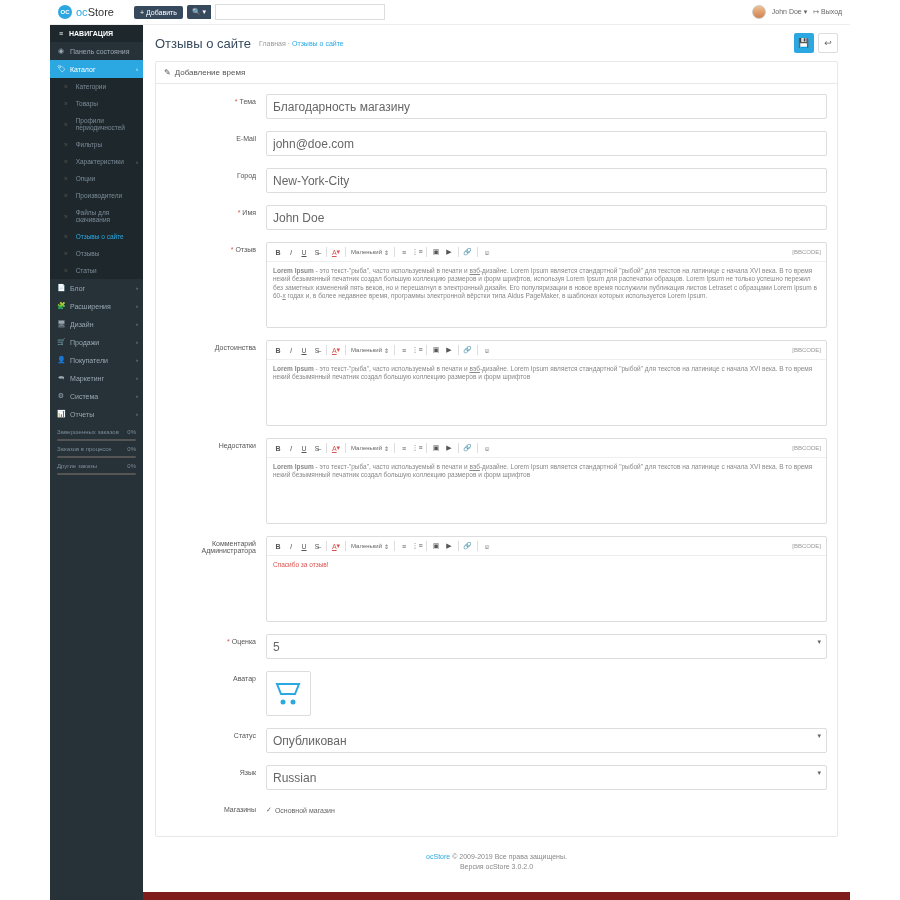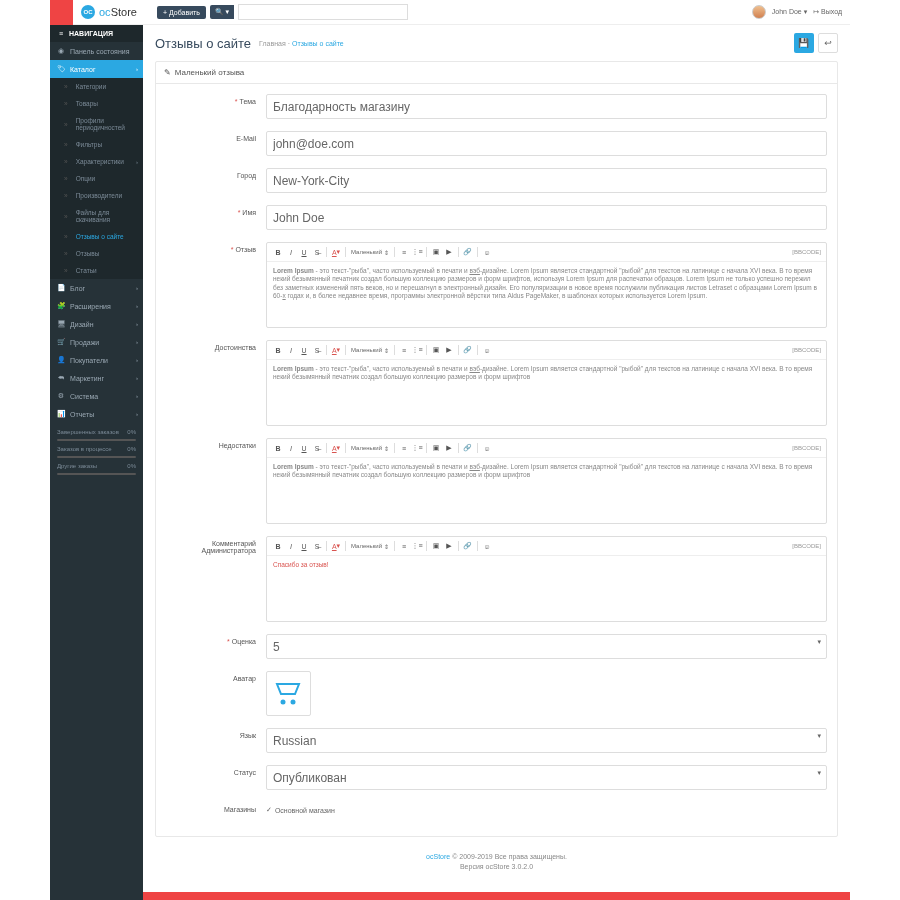--- a/index.html
+++ b/index.html
@@ -1,17 +1,17 @@
 <!DOCTYPE html>
 <html><head>
 <meta charset="utf-8">
 <style>
 * { box-sizing: border-box; margin: 0; padding: 0; }
 body { font-family: Arial, sans-serif; font-size: 8px; background: #fff; width: 900px; height: 900px; overflow: hidden; color: #374a5d; }
-.frame { position: absolute; top: 0; left: 50px; width: 800px; height: 900px; background: #ef4444; padding-left: 23px; }
+.frame { position: absolute; top: 0; left: 50px; width: 800px; height: 900px; background: #7f1d1d; }
 
 
 .header { height: 25px; background: #fff; border-bottom: 1px solid #eee; display: flex; align-items: center; padding: 0 8px; }
 .logo { display: flex; align-items: center; gap: 4px; }
 .logo-badge { width: 14px; height: 14px; border-radius: 50%; background: #2ba8e2; color: #fff; display: flex; align-items: center; justify-content: center; font-size: 6px; font-weight: bold; }
 .logo-text { font-size: 11px; color: #333; }
 .logo-text .oc { color: #2ba8e2; }
 .header-actions { margin-left: 20px; display: flex; align-items: center; gap: 4px; }
 .btn-add { background: #374a5d; color: #fff; padding: 3px 6px; border-radius: 2px; font-size: 7px; cursor: pointer; }
 .btn-search { background: #374a5d; color: #fff; padding: 3px 5px; border-radius: 2px 0 0 2px; font-size: 7px; cursor: pointer; display: flex; align-items: center; gap: 2px; }
@@ -227,21 +227,21 @@
           </div>
       <div class="btn-back">
             <span>↩</span>
           </div>
     </div>
   </div>
 
   <div class="panel">
     <div class="panel-head">
           <span>✎</span>
-          <span>Маленький отзыва</span>
+          <span>Добавление время</span>
         </div>
     <div class="panel-body">
 
       <div class="form-row">
         <div class="form-label"><span class="req">* </span><span>Тема</span></div>
         <div class="form-control"><input type="text" value="Благодарность магазину" style=""></div>
       </div>
 
       <div class="form-row">
         <div class="form-label"><span>E-Mail</span></div>
@@ -416,30 +416,30 @@
             <svg class="av-img" width="32" height="28" viewBox="0 0 32 28">
                   <path d="M4 4 L26 4 L22 14 L8 14 Z" fill="none" stroke="#2ba8e2" stroke-width="2"></path>
                   <circle cx="10" cy="22" r="2.5" fill="#2ba8e2"></circle>
                   <circle cx="20" cy="22" r="2.5" fill="#2ba8e2"></circle>
                 </svg>
           </div>
         </div>
       </div>
 
       <div class="form-row">
+        <div class="form-label"><span>Статус</span></div>
+        <div class="form-control select-wrap">
+          <select><option>Опубликован</option></select>
+        </div>
+      </div>
+
+      <div class="form-row">
         <div class="form-label"><span>Язык</span></div>
         <div class="form-control select-wrap">
           <select><option>Russian</option></select>
-        </div>
-      </div>
-
-      <div class="form-row">
-        <div class="form-label"><span>Статус</span></div>
-        <div class="form-control select-wrap">
-          <select><option>Опубликован</option></select>
         </div>
       </div>
 
 
       <div class="form-row">
         <div class="form-label"><span>Магазины</span></div>
         <div class="form-control">
           <div class="store-check">
                 <span>✓</span>
                 <span>Основной магазин</span>

